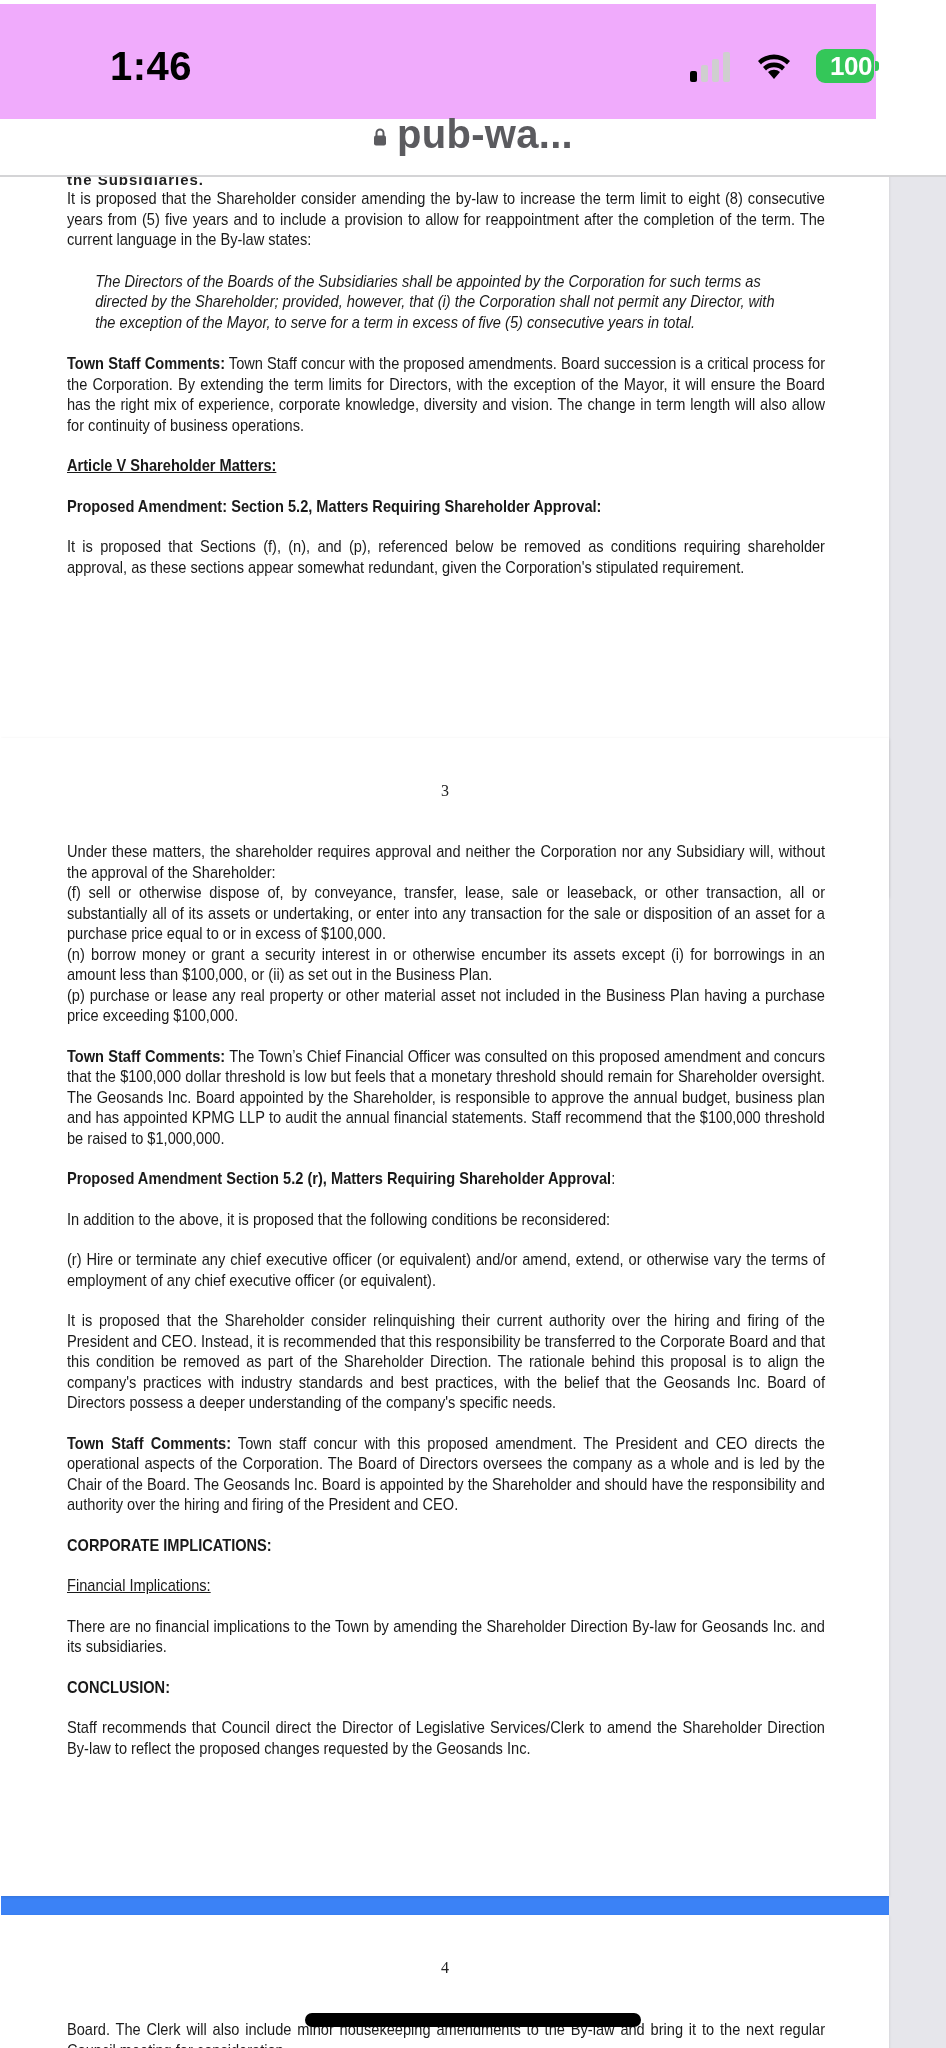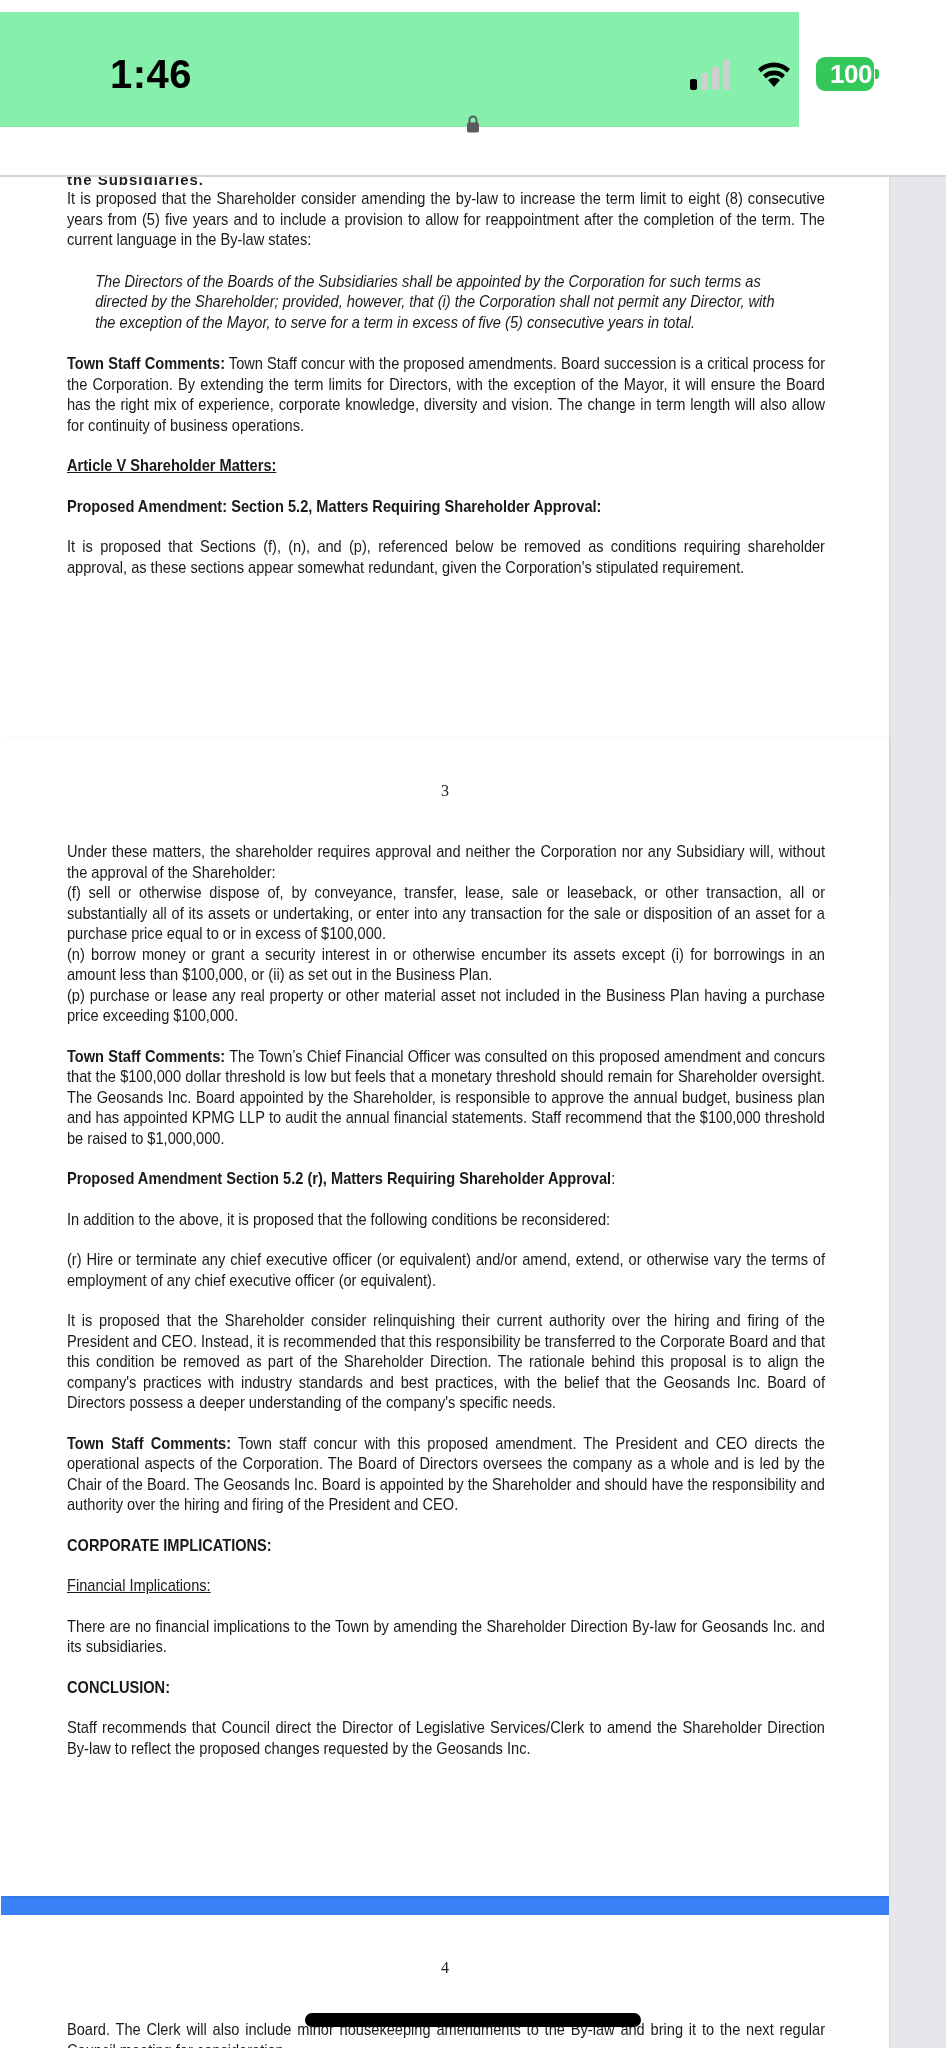--- a/index.html
+++ b/index.html
@@ -1,20 +1,20 @@
 <!DOCTYPE html>
 <html><head>
 <meta charset="utf-8">
 <style>
   * { box-sizing: border-box; margin: 0; padding: 0; }
   html, body { width: 946px; height: 2048px; overflow: hidden; background: #ffffff; }
   body { position: relative; font-family: "Liberation Sans", sans-serif; color: #111; }
 
   
-  .status-bar { position: absolute; left: 0; top: 12px; width: 799px; height: 115px; background: #86efac; }
+  .status-bar { position: absolute; left: 0; top: 4px; width: 876px; height: 115px; background: #f0abfc; }
   .time { position: absolute; left: 110px; top: 40px; font-family: "Liberation Sans", sans-serif; font-weight: 700; font-size: 40px; letter-spacing: 0.5px; color: #000; }
   .signal { position: absolute; left: 690px; top: 48px; width: 48px; height: 30px; }
   .signal span { position: absolute; bottom: 0; width: 7px; border-radius: 2px; background: #cfcfcf; }
   .signal span.on { background: #000; }
   .wifi { position: absolute; left: 756px; top: 46px; width: 36px; height: 30px; }
   .battery { position: absolute; left: 816px; top: 45px; width: 64px; height: 34px; }
   .battery-body { position: absolute; left: 0; top: 0; width: 58px; height: 34px; background: #34c759; border-radius: 9px; color: #fff; font-weight: 700; font-size: 26px; text-align: center; line-height: 34px; letter-spacing: -0.5px; padding-left: 12px; }
   .battery-tip { position: absolute; left: 59px; top: 12px; width: 4px; height: 10px; background: #34c759; border-radius: 0 3px 3px 0; }
 
   
@@ -65,20 +65,21 @@
     <div class="battery-tip" style="background: rgb(52, 199, 89);"></div>
   </div>
 </div>
 
 <div class="url-bar">
   <div class="url">
     <svg class="lock" viewBox="0 0 14 20">
       <path d="M3.5 9 V6 A3.5 3.5 0 0 1 10.5 6 V9" fill="none" stroke="#5b5b5f" stroke-width="2"></path>
       <rect x="1" y="8.5" width="12" height="10" rx="2" fill="#5b5b5f"></rect>
     </svg>
+    <span class="url-text">pub-wa...</span>
   </div>
 </div>
 <div class="url-divider"></div>
 
 <div class="viewer">
   <div class="gutter"></div>
 
   <div class="page page1">
     <div class="cut" style="top:40px;">the Subsidiaries.</div>
     <div class="doc" style="top: 52px; width: 861.364px; transform: scaleX(0.88);">

